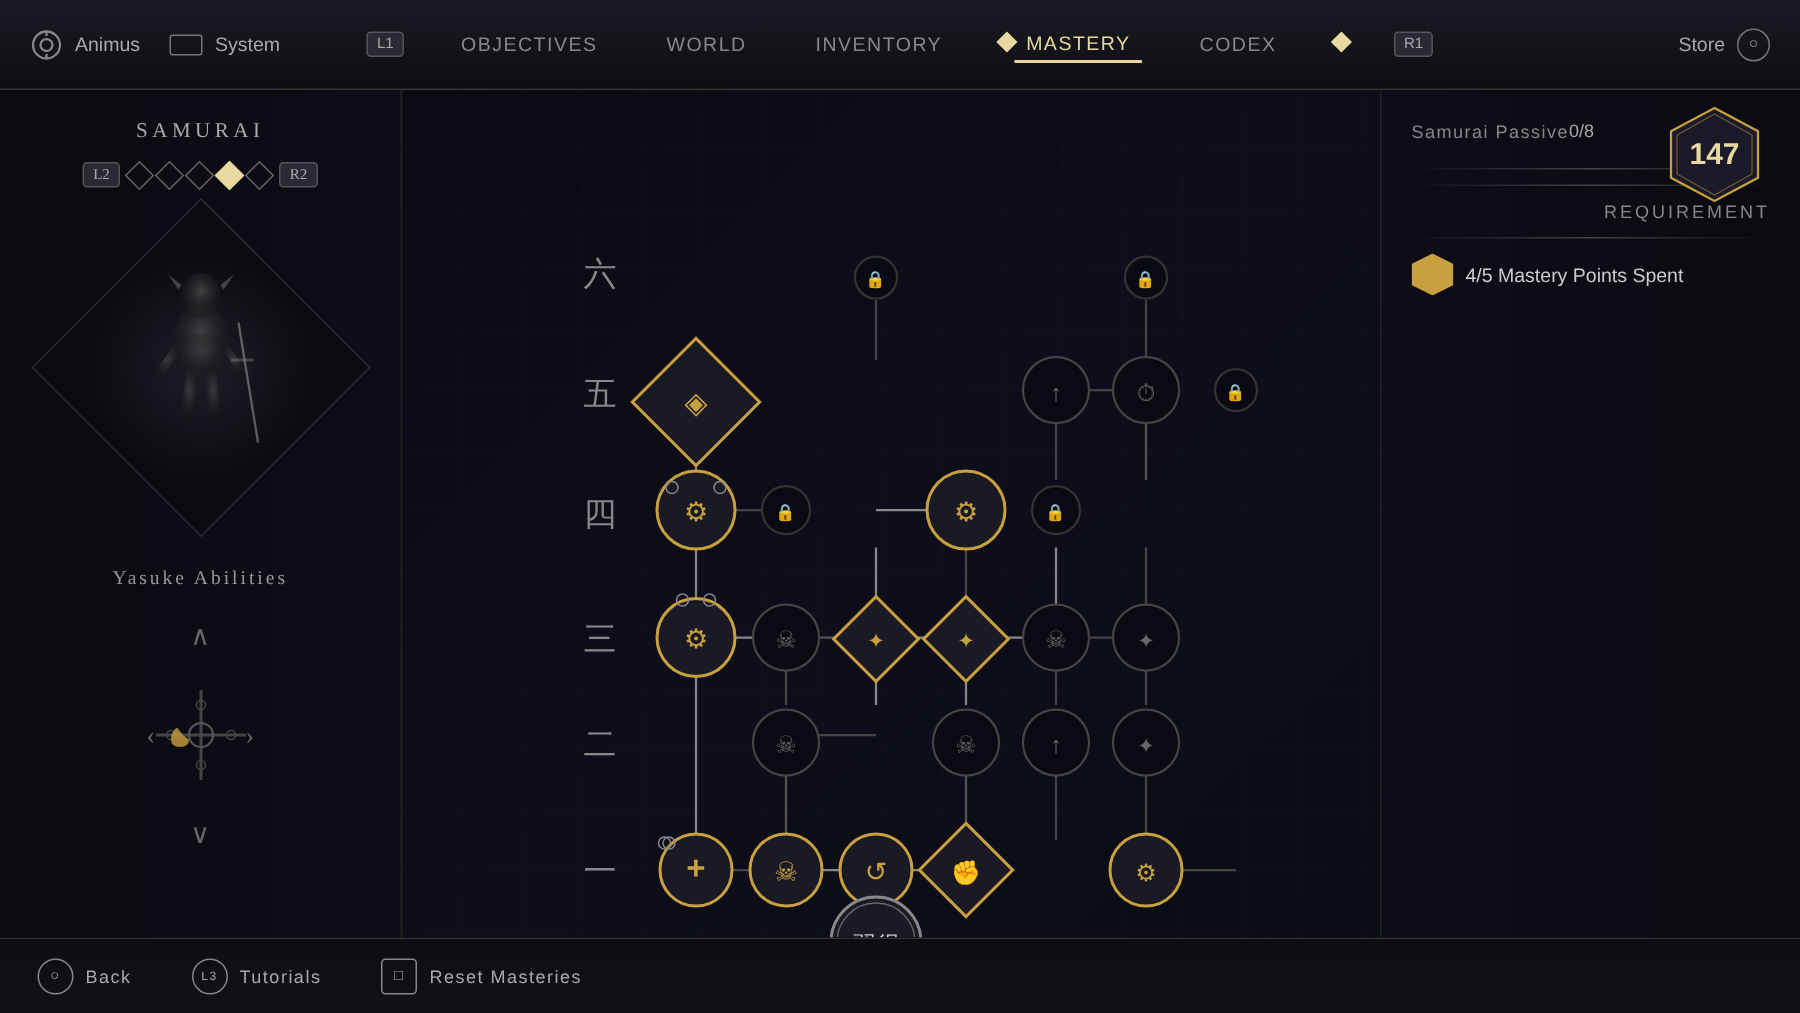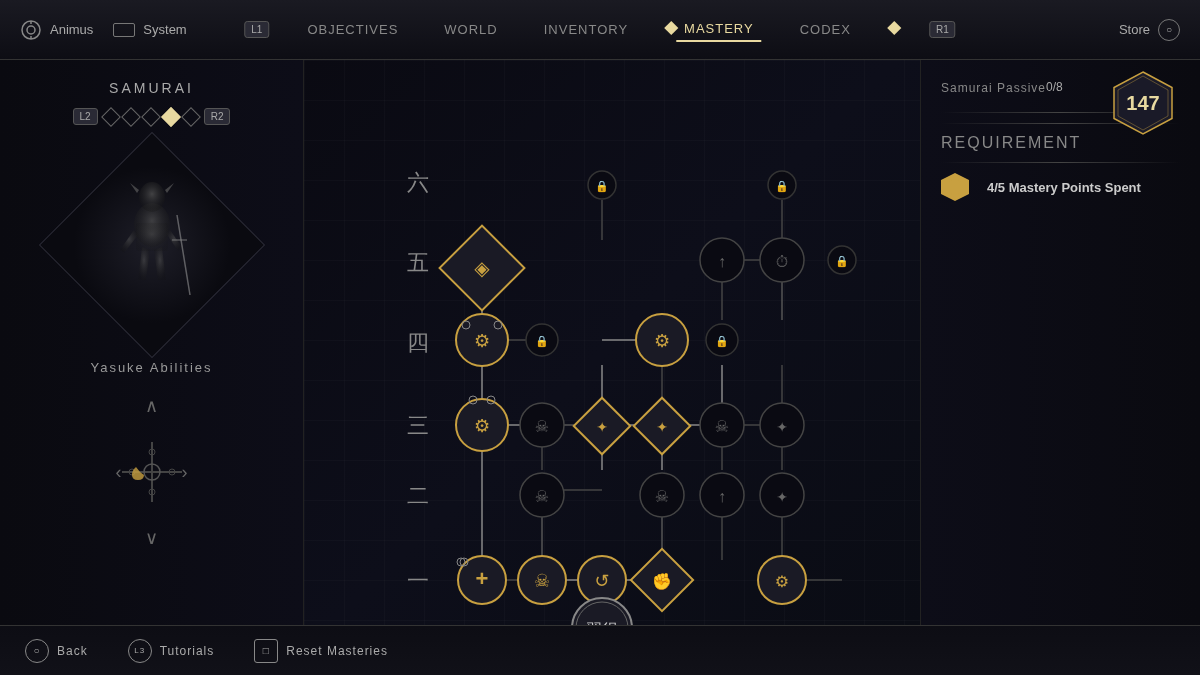--- a/index.html
+++ b/index.html
@@ -107,29 +107,30 @@
 
     
     .main-layout {
       display: flex;
       width: 100%;
       height: calc(675px - 60px - 50px);
     }
 
     
     .left-panel {
-      width: 304px;
+      width: 268px;
       height: 100%;
       background: linear-gradient(to right, #0a0a10, #0d0d18);
       border-right: 1px solid #222;
       display: flex;
       flex-direction: column;
       align-items: center;
       padding: 20px 10px;
       position: relative;
+      font-family: Liberation Serif, serif;
     }
     .panel-title {
       font-size: 14px;
       letter-spacing: 3px;
       color: #aaa;
       margin-bottom: 12px;
       text-transform: uppercase;
     }
     .skill-tabs {
       display: flex;
@@ -171,21 +172,21 @@
       transform: rotate(-45deg);
       width: 220px; height: 220px;
       display: flex;
       align-items: center;
       justify-content: center;
     }
     .character-name {
       font-size: 13px;
       color: #999;
       letter-spacing: 2px;
-      margin-top: 10px;
+      margin-top: 27px;
       margin-bottom: 20px;
       text-align: right;
     }
     .nav-arrow-left, .nav-arrow-right {
       position: absolute;
       top: 50%;
       transform: translateY(-50%);
       color: #666;
       font-size: 18px;
       cursor: pointer;
@@ -250,31 +251,31 @@
       background: linear-gradient(to right, transparent, #444, transparent);
       margin: 10px 0;
     }
     .mastery-description {
       font-size: 13px;
       color: #bbb;
       margin-bottom: 16px;
       line-height: 1.5;
     }
     .requirement-label {
-      font-size: 16px;
+      font-size: 12px;
       letter-spacing: 2px;
       color: #888;
       text-transform: uppercase;
       margin-bottom: 8px;
+      text-align: right;
     }
     .requirement-item {
       display: flex;
       align-items: center;
-      gap: 18px;
-      font-weight: bold;
+      gap: 8px;
     }
     .req-hex {
       width: 28px; height: 28px;
       background: #c8a040;
       clip-path: polygon(50% 0%, 100% 25%, 100% 75%, 50% 100%, 0% 75%, 0% 25%);
       display: flex;
       align-items: center;
       justify-content: center;
       font-size: 9px;
       color: #fff;

